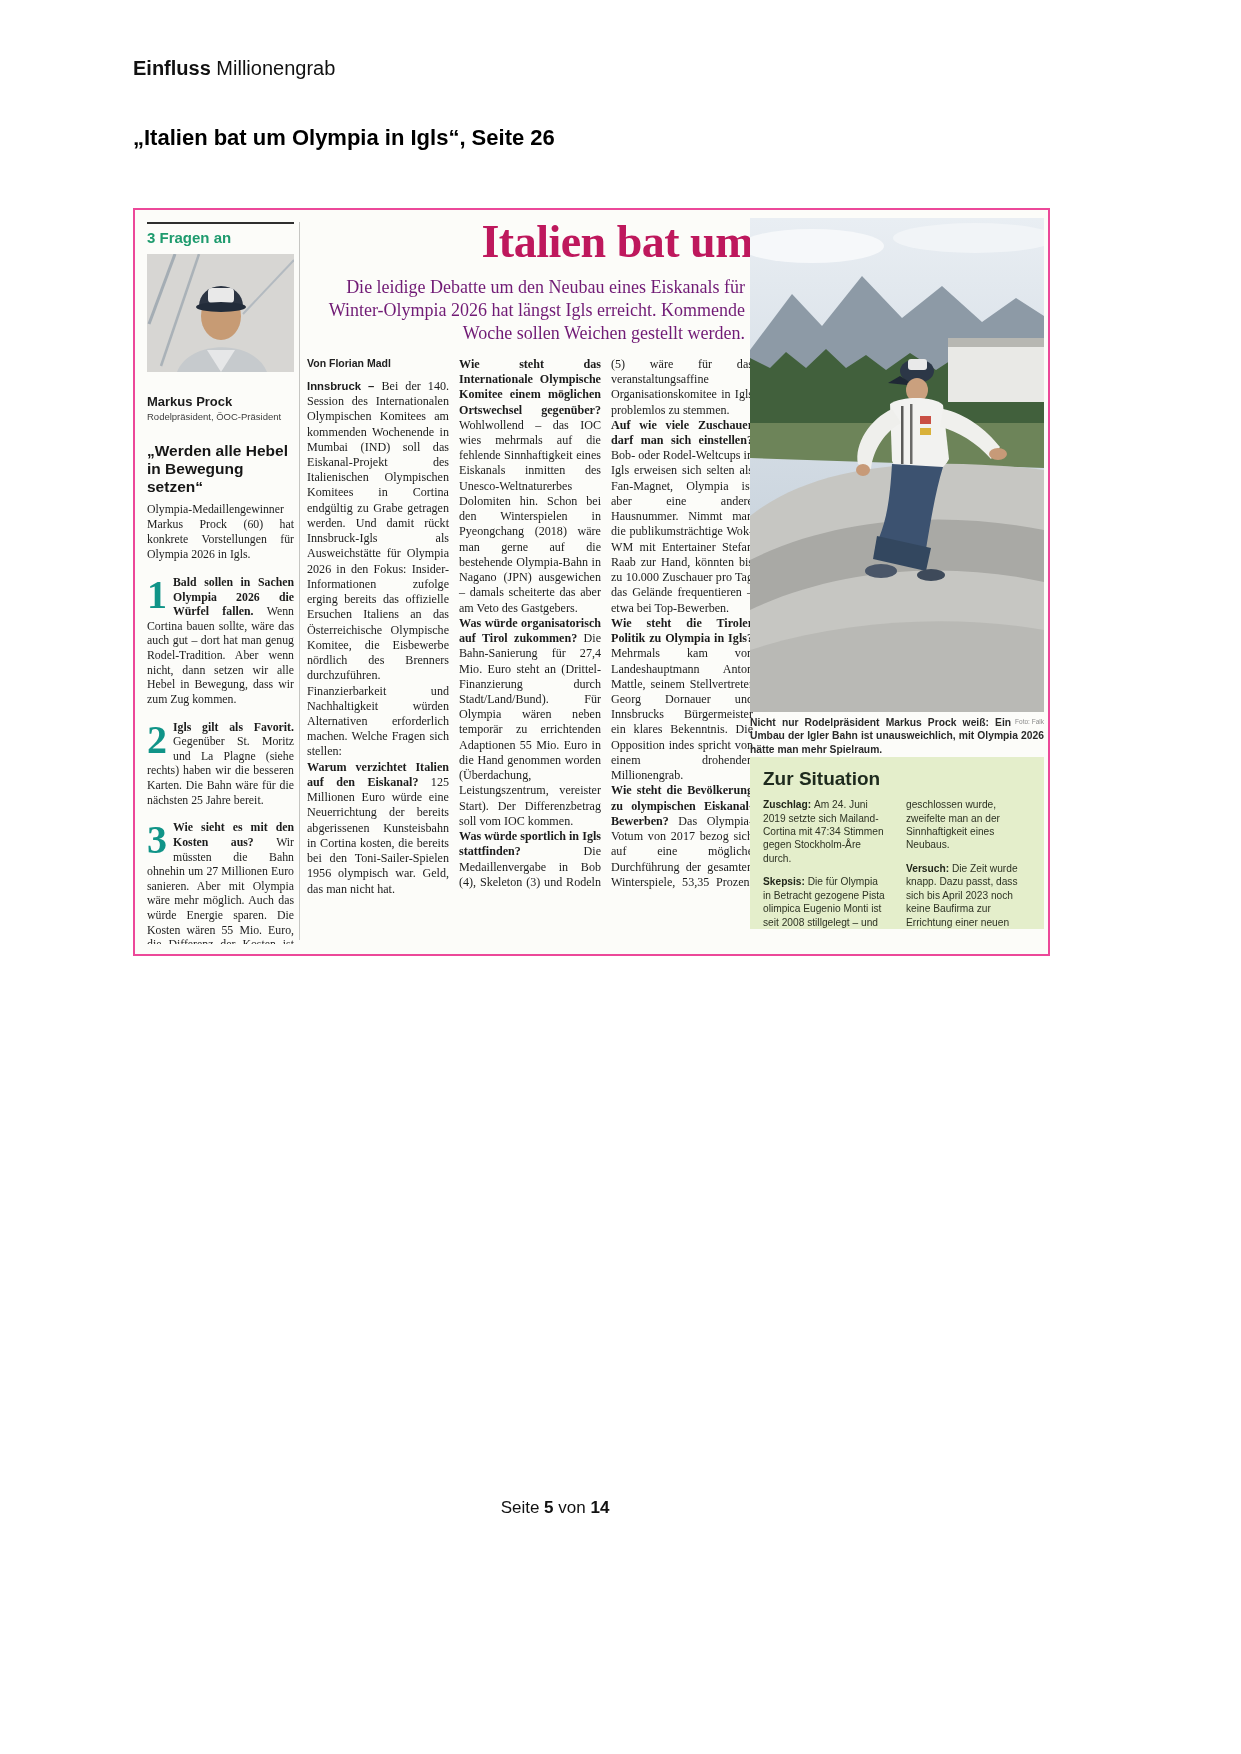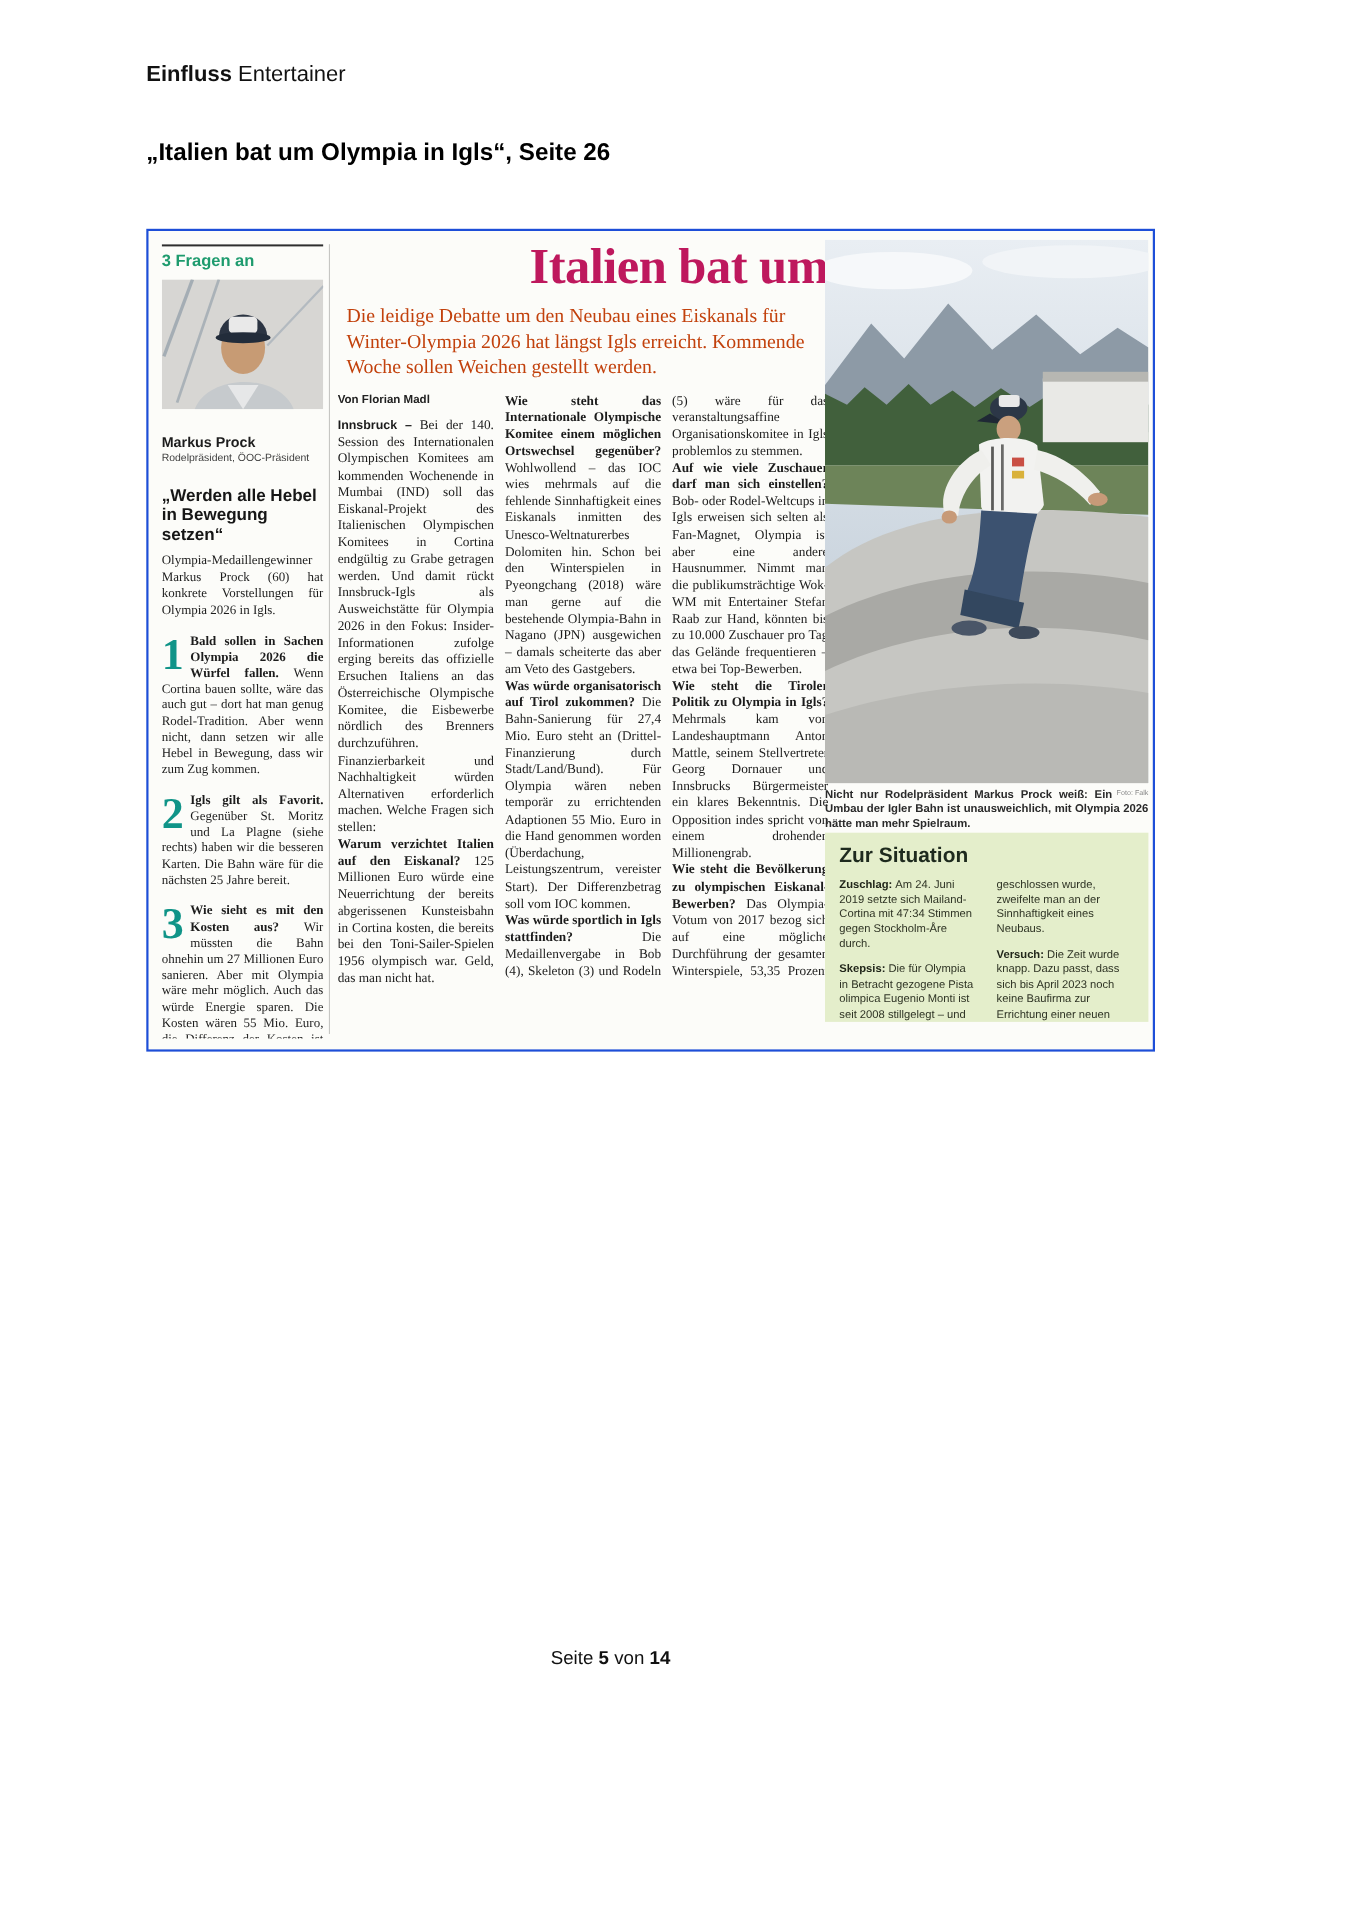--- a/index.html
+++ b/index.html
@@ -3,43 +3,43 @@
 <meta charset="utf-8">
 <style>
   html,body{margin:0;padding:0;background:#fff;}
   .page{position:relative;width:1241px;height:1754px;background:#ffffff;overflow:hidden;
         font-family:"Liberation Sans",sans-serif;color:#1c1c1c;}
   .abs{position:absolute;}
   .brand{left:133px;top:57px;font-size:20px;color:#111;}
   .brand b{font-weight:bold;}
   .doc-title{left:133px;top:125px;font-size:22px;font-weight:bold;color:#000;}
   
-  .clip{left:133px;top:208px;width:913px;height:744px;border:2px solid #1d4ed8;
+  .clip{left:133px;top:208px;width:913px;height:744px;border:2px solid #ec4899;
         background:#fcfcf9;overflow:hidden;text-decoration:underline;}
   
   .sidebar{position:absolute;left:12px;top:12px;width:147px;height:722px;overflow:hidden;}
   .sb-rule{border-top:2px solid #2e2e2e;margin-bottom:5px;}
   .kicker{color:#1e9b6e;font-weight:bold;font-size:15px;}
   .portrait{margin-top:8px;width:147px;height:118px;display:block;}
   .sb-name{font-weight:bold;font-size:13px;margin-top:22px;}
   .sb-role{font-size:9.5px;color:#3d3d3d;margin-top:2px;}
   .sb-quote{font-weight:bold;font-size:15.5px;line-height:1.15;margin-top:20px;color:#161616;}
   .sb-intro{font-family:"Liberation Serif",serif;font-size:11.8px;line-height:1.26;margin-top:7px;text-align:justify;}
   .qa-item{margin-top:13px;overflow:visible;}
   .qa-num{float:left;font-family:"Liberation Serif",serif;font-size:40px;line-height:0.85;
           color:#109488;font-weight:bold;margin:3px 6px 0 0;}
   .qa-text{font-family:"Liberation Serif",serif;font-size:11.8px;line-height:1.24;margin:0;text-align:justify;}
   .qa-text b{font-weight:bold;}
   .vline{position:absolute;left:164px;top:12px;height:718px;border-left:1px solid #c6c6c3;}
   
   .main{position:absolute;left:172px;top:8px;width:446px;}
   .headline{font-family:"Liberation Serif",serif;font-weight:bold;font-size:46px;line-height:1.06;
             text-align:right;color:#be185d;letter-spacing:-0.5px;}
-  .subhead{font-family:"Liberation Serif",serif;font-size:18px;line-height:1.28;text-align:left;
-           margin:9px auto 0;max-width:430px;color:#c2410c;}
+  .subhead{font-family:"Liberation Serif",serif;font-size:18px;line-height:1.28;text-align:right;
+           margin:9px auto 0;max-width:430px;color:#701a75;}
   .art-body{margin-top:12px;height:540px;column-count:3;column-gap:10px;column-fill:auto;overflow:hidden;}
   .byline{font-weight:bold;font-size:10.5px;margin:0 0 10px;color:#222;}
   .art-p{font-family:"Liberation Serif",serif;font-size:12.1px;line-height:1.26;text-align:justify;
          margin:0;color:#1b1b1b;}
   .art-p b{font-weight:bold;}
   .art-p b.lead-sans{font-family:"Liberation Sans",sans-serif;font-size:11.3px;}
   
   .photo-wrap{position:absolute;left:615px;top:8px;width:294px;}
   .photo{display:block;width:294px;height:494px;}
   .caption{font-size:10.3px;font-weight:bold;line-height:1.3;margin-top:4px;color:#2a2a2a;text-align:justify;}
@@ -50,21 +50,21 @@
   .sit-p{font-size:10.2px;line-height:1.32;margin:0 0 10px;color:#2e3324;}
   .sit-p b{font-weight:bold;color:#21261a;}
   .footer{left:0;top:1498px;width:1110px;text-align:center;font-size:17px;color:#111;}
 </style>
 </head>
 <body>
 
 <div class="page">
 
   <div class="abs brand">
-    <b>Einfluss</b><span> Entertainer</span>
+    <b>Einfluss</b><span> Millionengrab</span>
   </div>
 
   <div class="abs doc-title">„Italien bat um Olympia in Igls“, Seite 26</div>
 
   <div class="abs clip">
 
     <div class="sidebar">
       <div class="sb-rule"></div>
       <div class="kicker">3 Fragen an</div>
 

